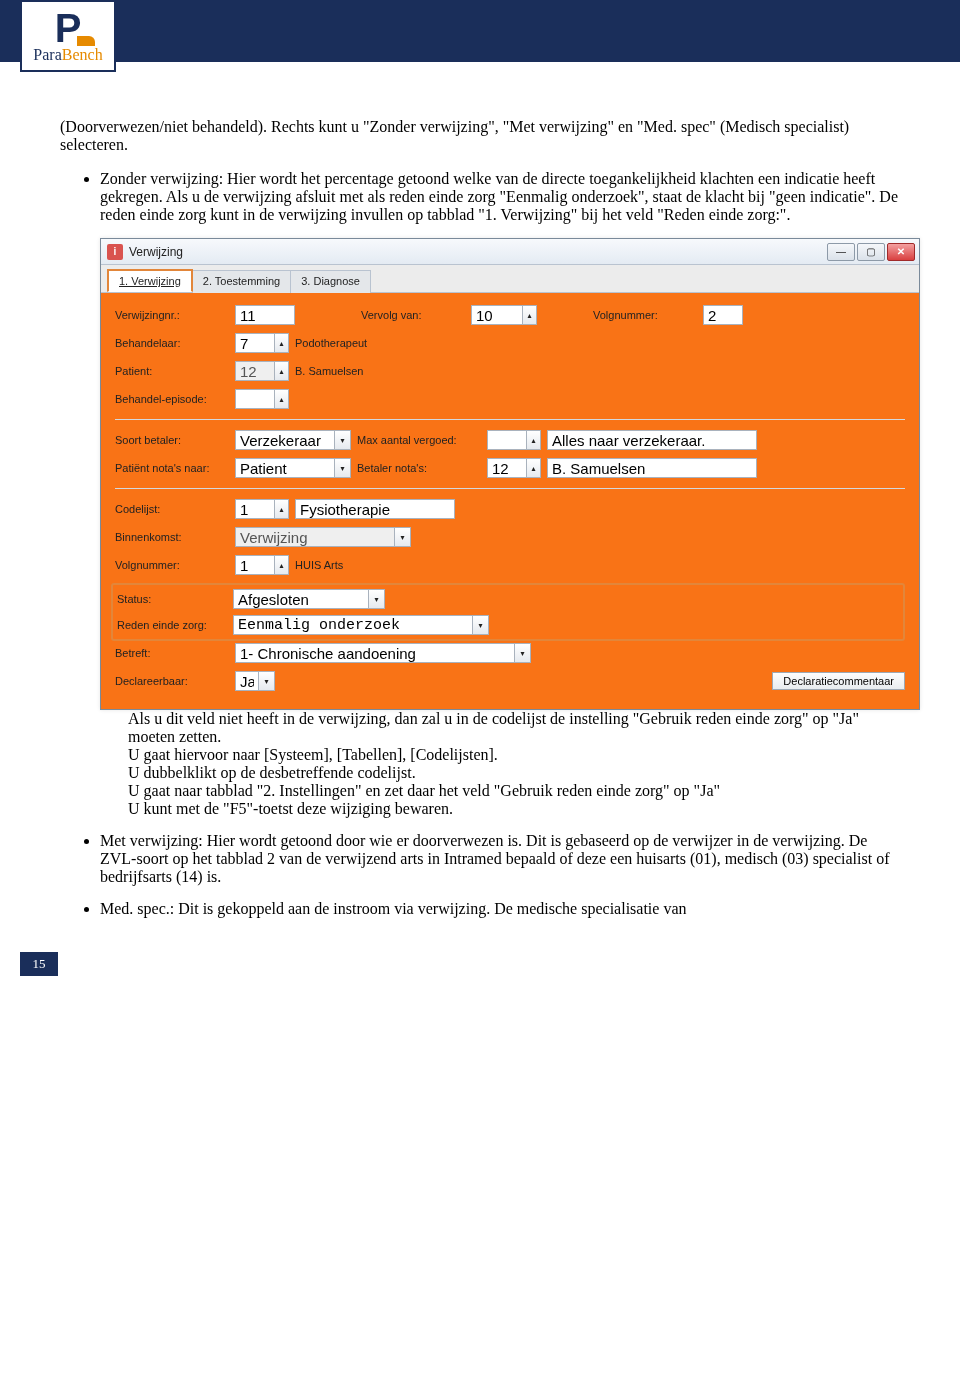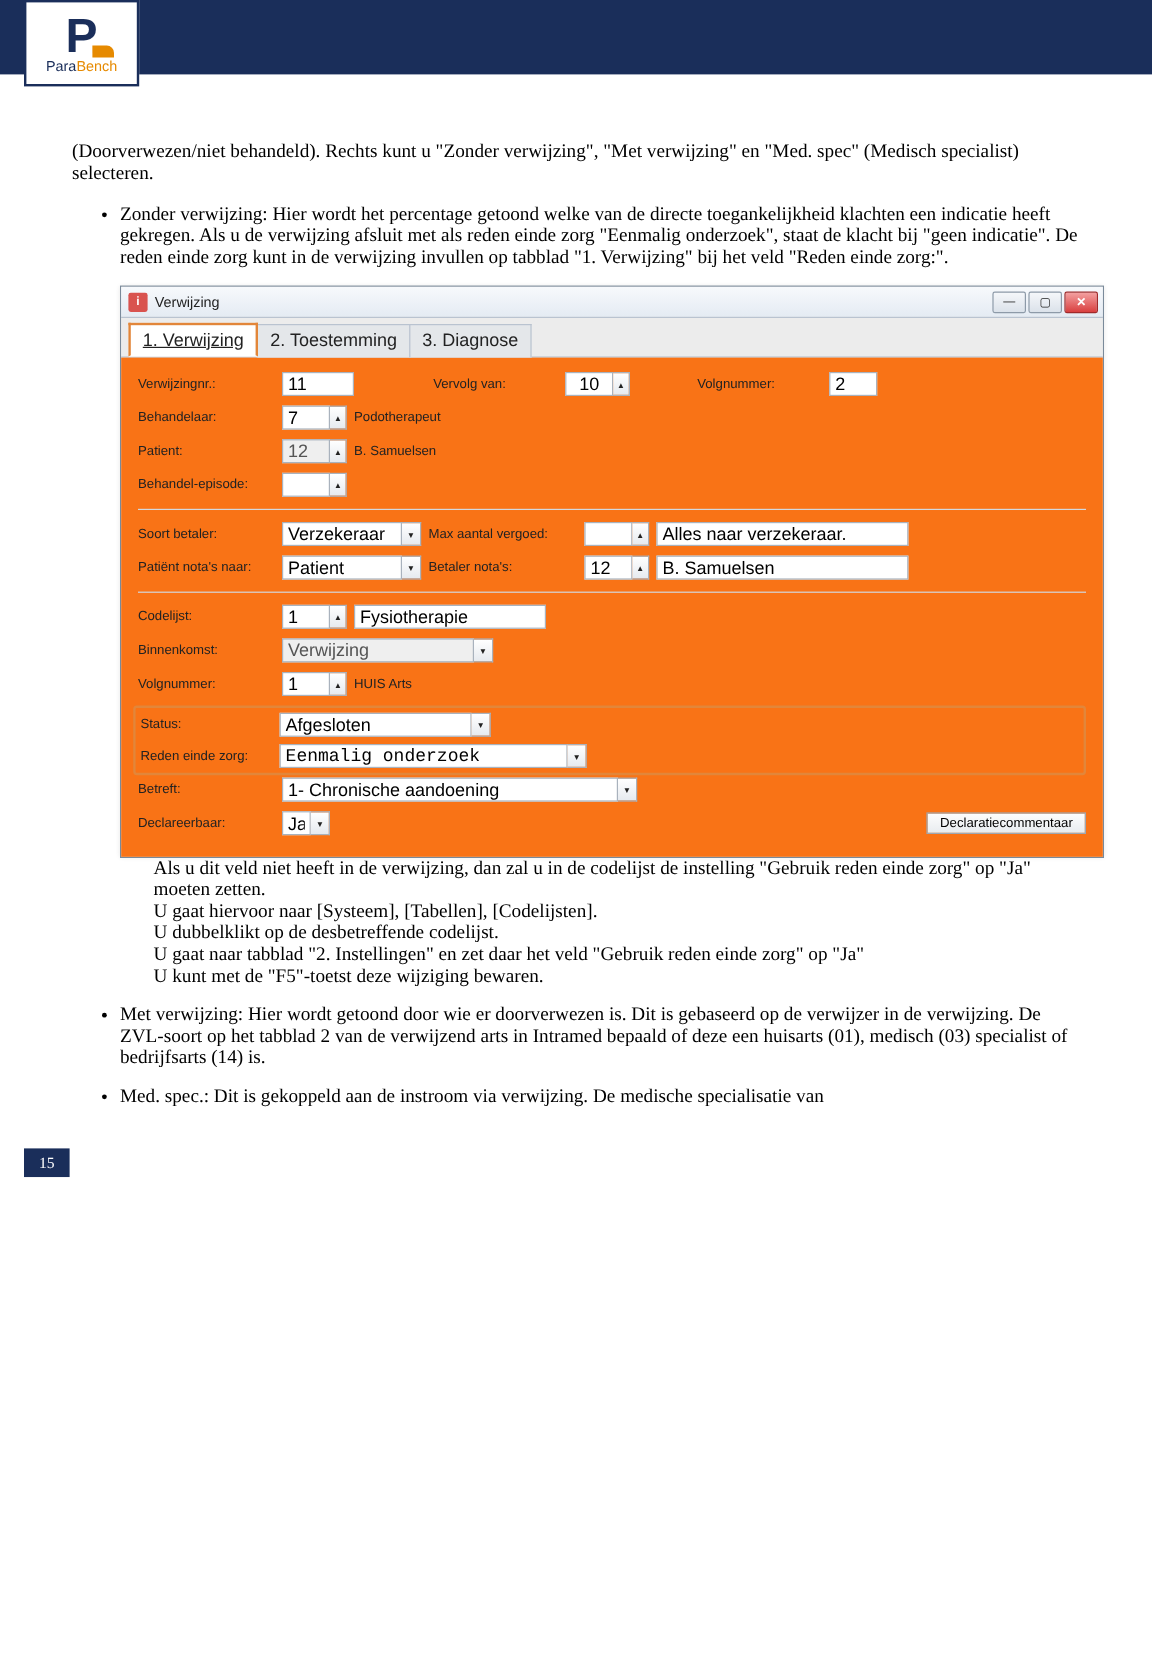--- a/index.html
+++ b/index.html
@@ -42,22 +42,22 @@
     display: inline-block;
     width: 18px;
     height: 10px;
     background: #e68a00;
     position: absolute;
     bottom: 2px;
     left: 22px;
     border-top-right-radius: 6px;
   }
   .logo-text {
-    font-family: Liberation Sans, sans-serif;
-    font-size: 12px;
+    font-family: Liberation Serif, serif;
+    font-size: 16px;
     margin-top: -2px;
   }
   .logo-text .para { color: #1a2e5a; }
   .logo-text .bench { color: #e68a00; }
   .content {
     padding: 40px 60px 20px 60px;
   }
   .intro { margin-bottom: 16px; }
   ul.bullet { list-style: disc; padding-left: 40px; margin: 8px 0 14px 0; }
   ul.bullet > li { margin-bottom: 14px; }
@@ -117,21 +117,21 @@
     background: #ececec;
     border-bottom: 1px solid #b9c3d0;
     gap: 0;
   }
   .tab {
     padding: 4px 10px;
     border: 1px solid #b9c3d0;
     border-bottom: none;
     background: #e4e7ea;
     margin-right: -1px;
-    font-size: 15px;
+    font-size: 11px;
     position: relative;
     top: 1px;
   }
   .tab.active {
     background: #fff;
     border: 2px solid #e2863a;
     border-bottom: 1px solid #fff;
     top: 0;
     z-index: 2;
   }
@@ -257,21 +257,21 @@
       <div class="form-body">
 
         <div class="row">
           <span class="label">Verwijzingnr.:</span>
           <span class="field">
               <input class="input" style="width: 60px;" value="11">
             </span>
           <span style="width:60px"></span>
           <span class="seclabel">Vervolg van:</span>
           <span class="field">
-              <input class="input" style="width: 40px; text-align: center;" value="10">
+              <input class="input" style="width: 52px;" value="10">
               <span class="spinner">▴</span>
             </span>
           <span style="width:50px"></span>
           <span class="seclabel">Volgnummer:</span>
           <span class="field">
               <input class="input" style="width: 40px;" value="2">
             </span>
         </div>
 
         <div class="row">
@@ -361,21 +361,21 @@
               <input class="input" style="width: 40px;" value="1">
               <span class="spinner">▴</span>
             </span>
           <span>HUIS Arts</span>
         </div>
 
         <div class="highlight-box">
           <div class="row" style="margin-bottom:6px;">
             <span class="label" style="padding-left:4px;">Status:</span>
             <span class="field">
-                <input class="input" style="width: 160px;" value="Afgesloten">
+                <input class="input" style="width: 136px;" value="Afgesloten">
                 <span class="ddarrow">▾</span>
               </span>
           </div>
           <div class="row" style="margin-bottom:0;">
             <span class="label" style="padding-left:4px;">Reden einde zorg:</span>
             <span class="field">
                 <input class="input" style="width: 240px; font-family: Liberation Mono, monospace;" value="Eenmalig onderzoek">
                 <span class="ddarrow">▾</span>
               </span>
           </div>

